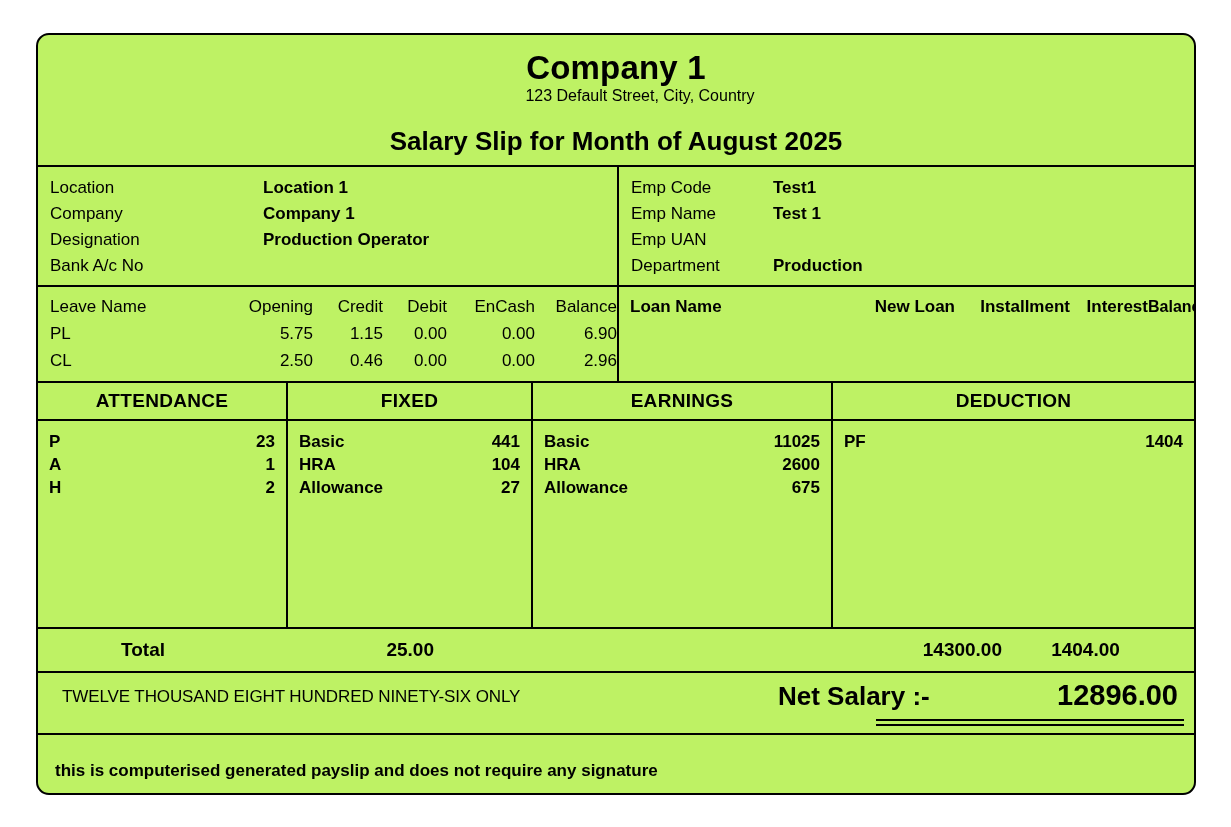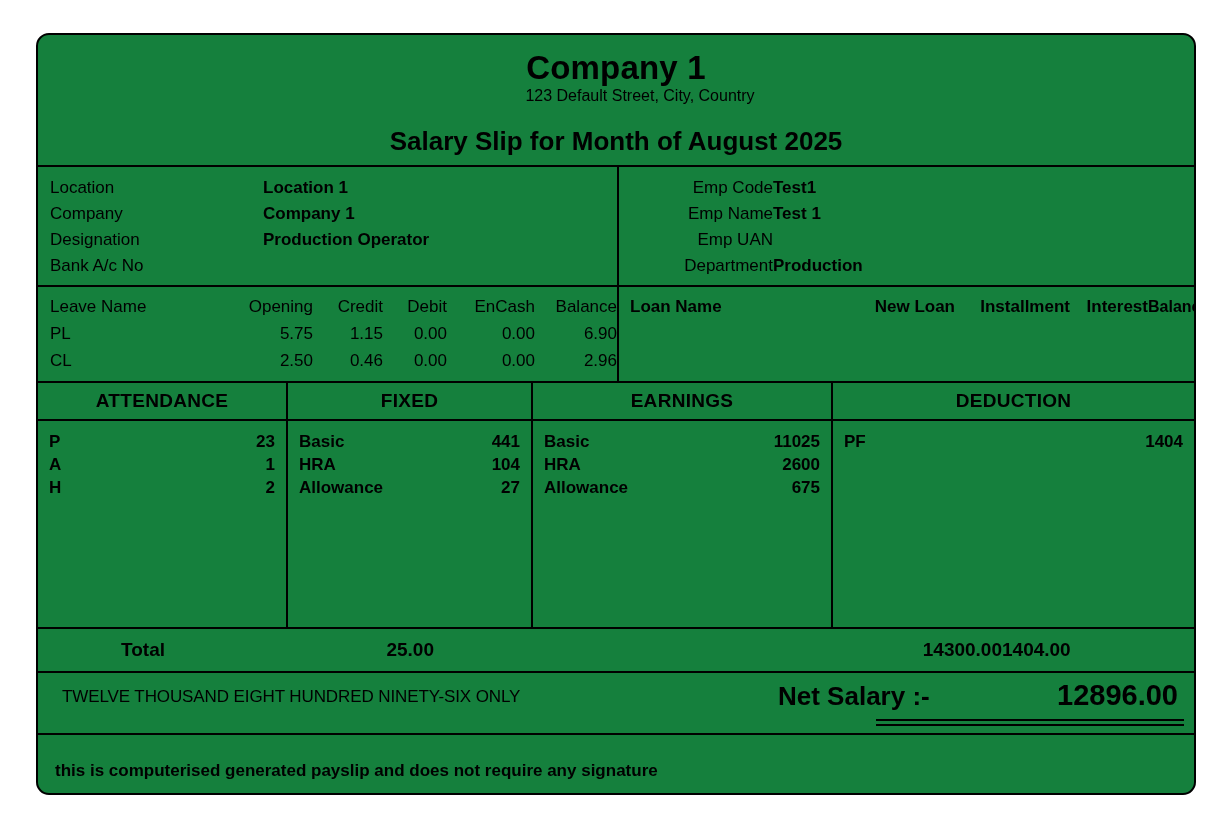--- a/index.html
+++ b/index.html
@@ -17,21 +17,21 @@
 
   .slip {
     position: absolute;
     left: 36px;
     top: 33px;
     width: 1160px;
     height: 762px;
     box-sizing: border-box;
     border: 2px solid #000;
     border-radius: 13px;
-    background: #15803d;
+    background: #bef264;
     overflow: hidden;
   }
 
   
   .head {
     text-align: center;
     padding-top: 14px;
   }
   .company-name {
     font-size: 33px;
@@ -88,21 +88,21 @@
   .info-label {
     font-size: 17px;
     flex: none;
   }
   .info-value {
     font-size: 17px;
     font-weight: bold;
     flex: none;
   }
   .pane-l .info-label { width: 213px; }
-  .pane-r .info-label { width: 142px; text-align: right; }
+  .pane-r .info-label { width: 142px; }
 
   
   .leave-block { padding: 7px 0 8px 12px; }
   .leave-table {
     border-collapse: collapse;
     width: 567px;
     table-layout: fixed;
   }
   .leave-table th,
   .leave-table td {
@@ -182,21 +182,21 @@
     align-items: center;
     height: 42px;
     font-size: 19px;
     font-weight: bold;
     box-sizing: border-box;
   }
   .t-label { width: 175px; flex: none; padding-left: 37px; box-sizing: border-box; margin-left: 46px; }
   .t-att   { width: 175px; flex: none; text-align: right;}
   .t-spacer{ flex: 1 1 auto; }
   .t-ear   { width: 180px; flex: none; text-align: right; }
-  .t-ded   { width: 192px; flex: none; text-align: left; padding-right: 25px; box-sizing: border-box;}
+  .t-ded   { width: 192px; flex: none; text-align: center; padding-right: 25px; box-sizing: border-box;}
 
   
   .net-row {
     position: relative;
     height: 60px;
   }
   .net-words {
     position: absolute;
     left: 24px;
     top: 14px;

